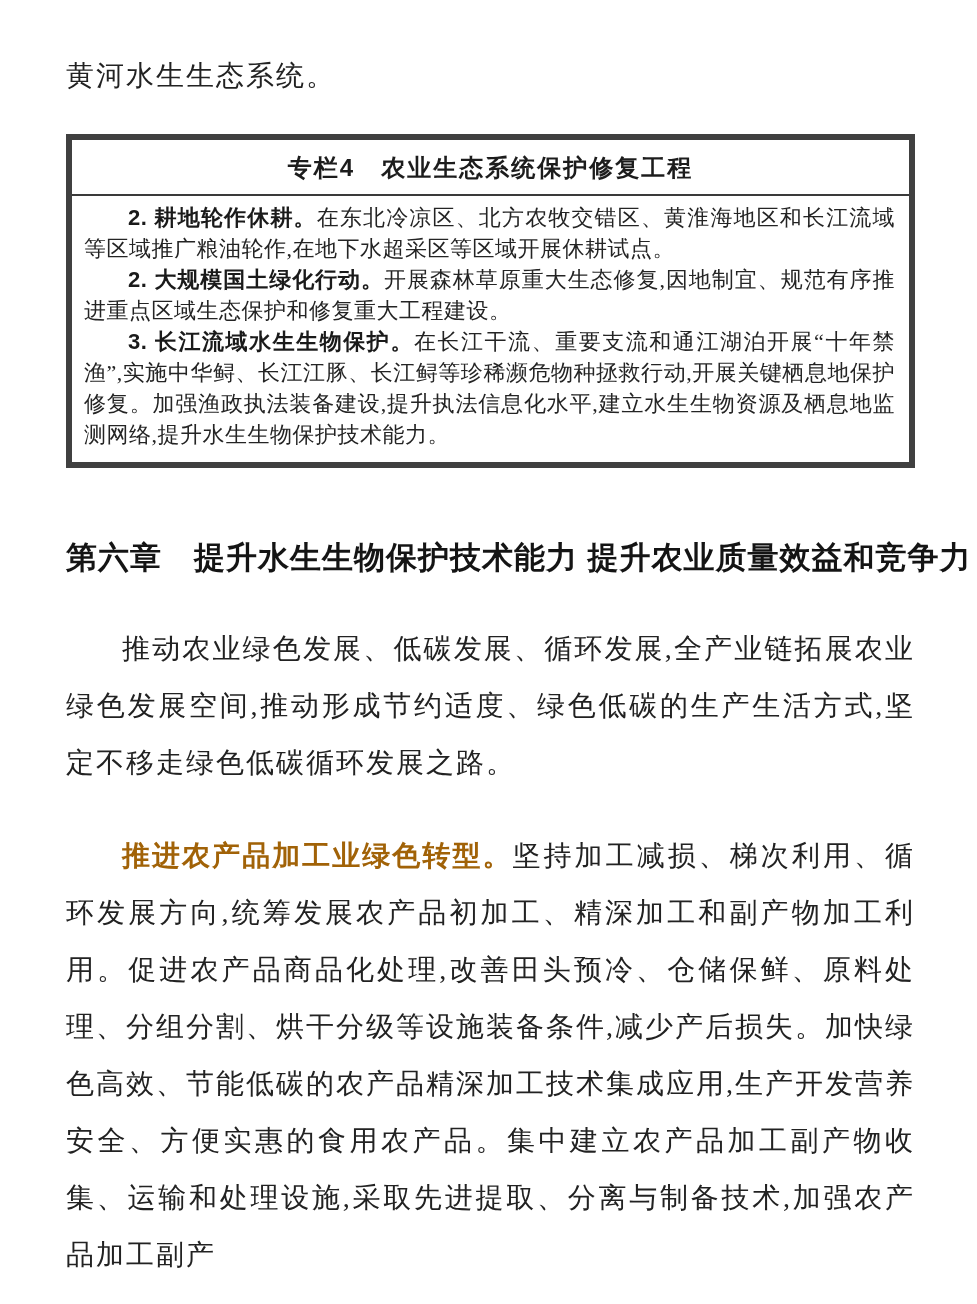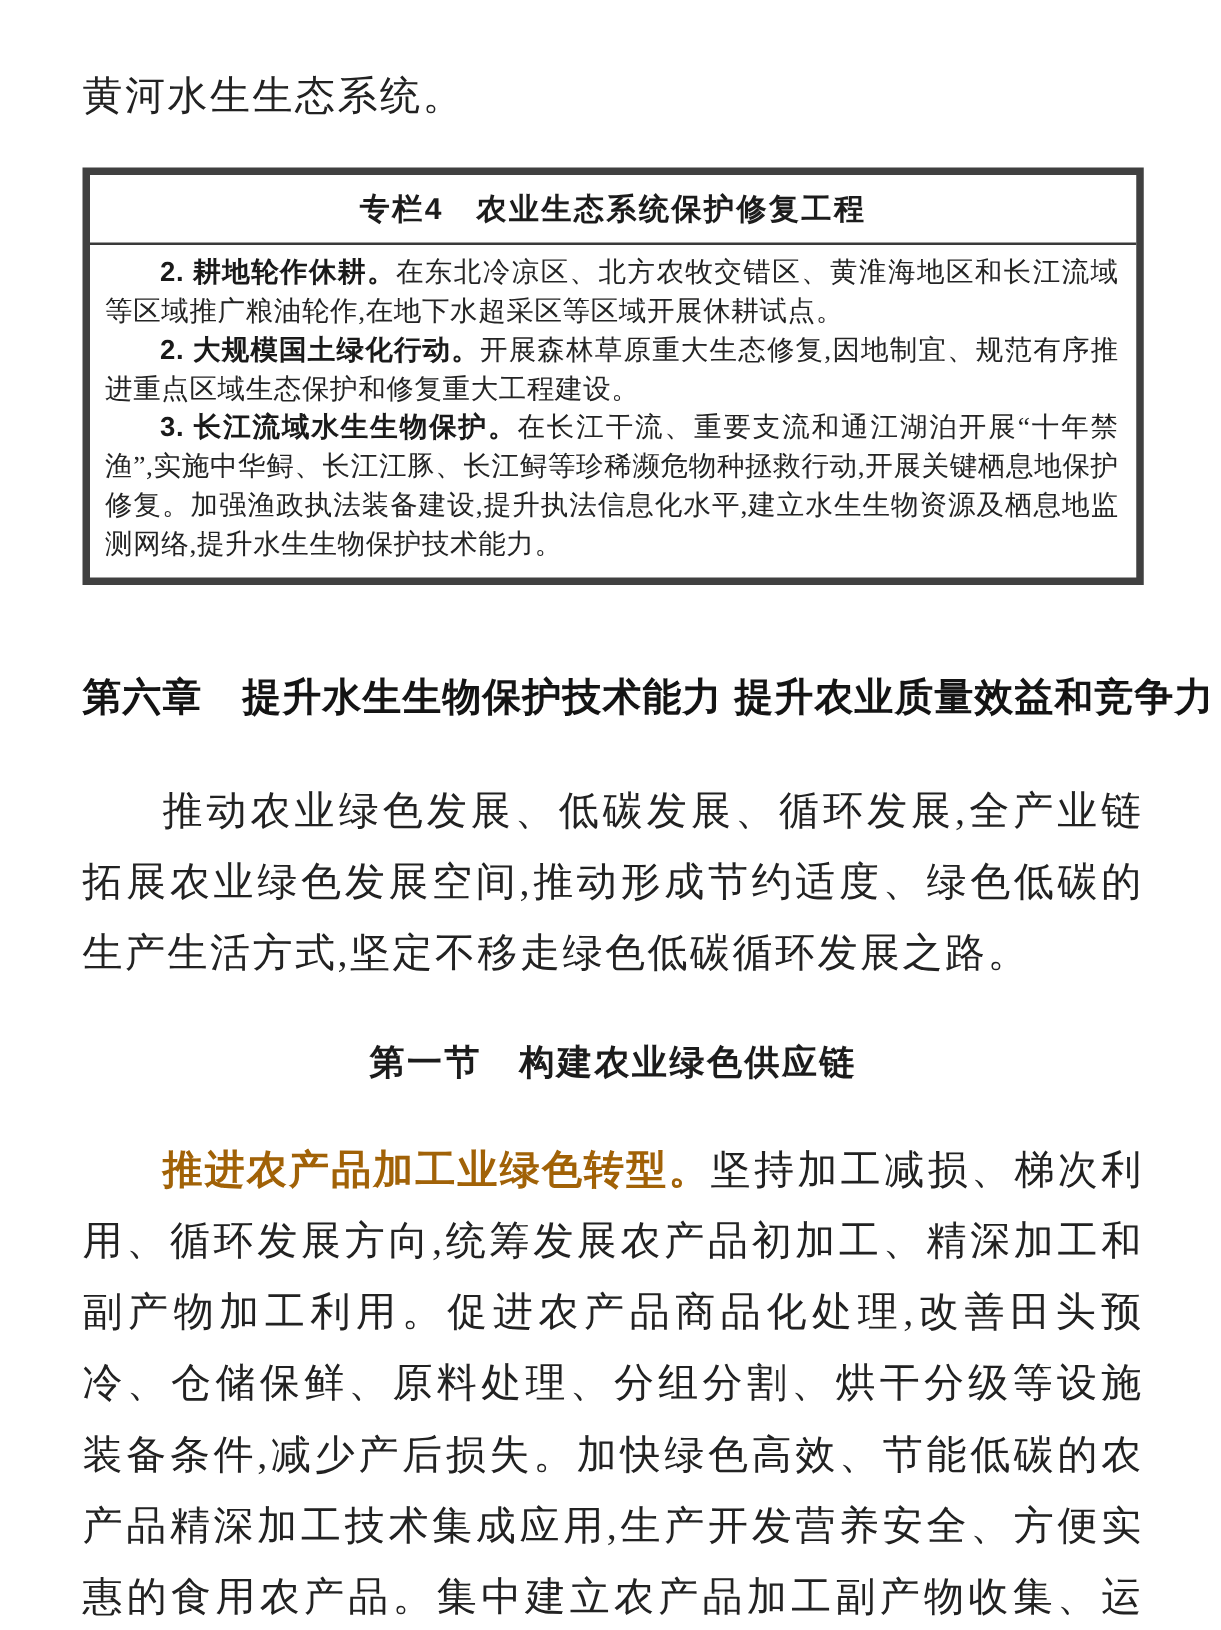--- a/index.html
+++ b/index.html
@@ -11,21 +11,21 @@
     box-sizing: border-box;
     background: #ffffff;
     color: #222222;
     padding: 58px 62px 0 66px;
     overflow: hidden;
   }
 
   
   .body-text {
     font-family: "Liberation Serif", serif;
-    font-size: 32px;
+    font-size: 28px;
     line-height: 57px;
     letter-spacing: 2px;
     text-align: justify;
     margin: 0;
   }
   .tail-line {
     line-height: 36px;
     margin-top: 0;
   }
   .indent { text-indent: 2em; }
@@ -113,17 +113,16 @@
       <p class="box-item"><span class="box-item-lead">2. 耕地轮作休耕。</span><span>在东北冷凉区、北方农牧交错区、黄淮海地区和长江流域等区域推广粮油轮作,在地下水超采区等区域开展休耕试点。</span></p>
       <p class="box-item"><span class="box-item-lead">2. 大规模国土绿化行动。</span><span>开展森林草原重大生态修复,因地制宜、规范有序推进重点区域生态保护和修复重大工程建设。</span></p>
       <p class="box-item"><span class="box-item-lead">3. 长江流域水生生物保护。</span><span>在长江干流、重要支流和通江湖泊开展“十年禁渔”,实施中华鲟、长江江豚、长江鲟等珍稀濒危物种拯救行动,开展关键栖息地保护修复。加强渔政执法装备建设,提升执法信息化水平,建立水生生物资源及栖息地监测网络,提升水生生物保护技术能力。</span></p>
     </div>
   </div>
 
   <h1 class="chapter-heading">第六章　提升水生生物保护技术能力 提升农业质量效益和竞争力</h1>
 
   <p class="body-text indent para-spacer-1">推动农业绿色发展、低碳发展、循环发展,全产业链拓展农业绿色发展空间,推动形成节约适度、绿色低碳的生产生活方式,坚定不移走绿色低碳循环发展之路。</p>
 
-  <h2 class="section-heading">第一节　构建农业绿色供应链</h2>
 
   <p class="body-text indent para-spacer-2"><span class="paragraph-lead-bold">推进农产品加工业绿色转型。</span><span>坚持加工减损、梯次利用、循环发展方向,统筹发展农产品初加工、精深加工和副产物加工利用。促进农产品商品化处理,改善田头预冷、仓储保鲜、原料处理、分组分割、烘干分级等设施装备条件,减少产后损失。加快绿色高效、节能低碳的农产品精深加工技术集成应用,生产开发营养安全、方便实惠的食用农产品。集中建立农产品加工副产物收集、运输和处理设施,采取先进提取、分离与制备技术,加强农产品加工副产</span></p>
 
 </div>
 
 </body></html>

